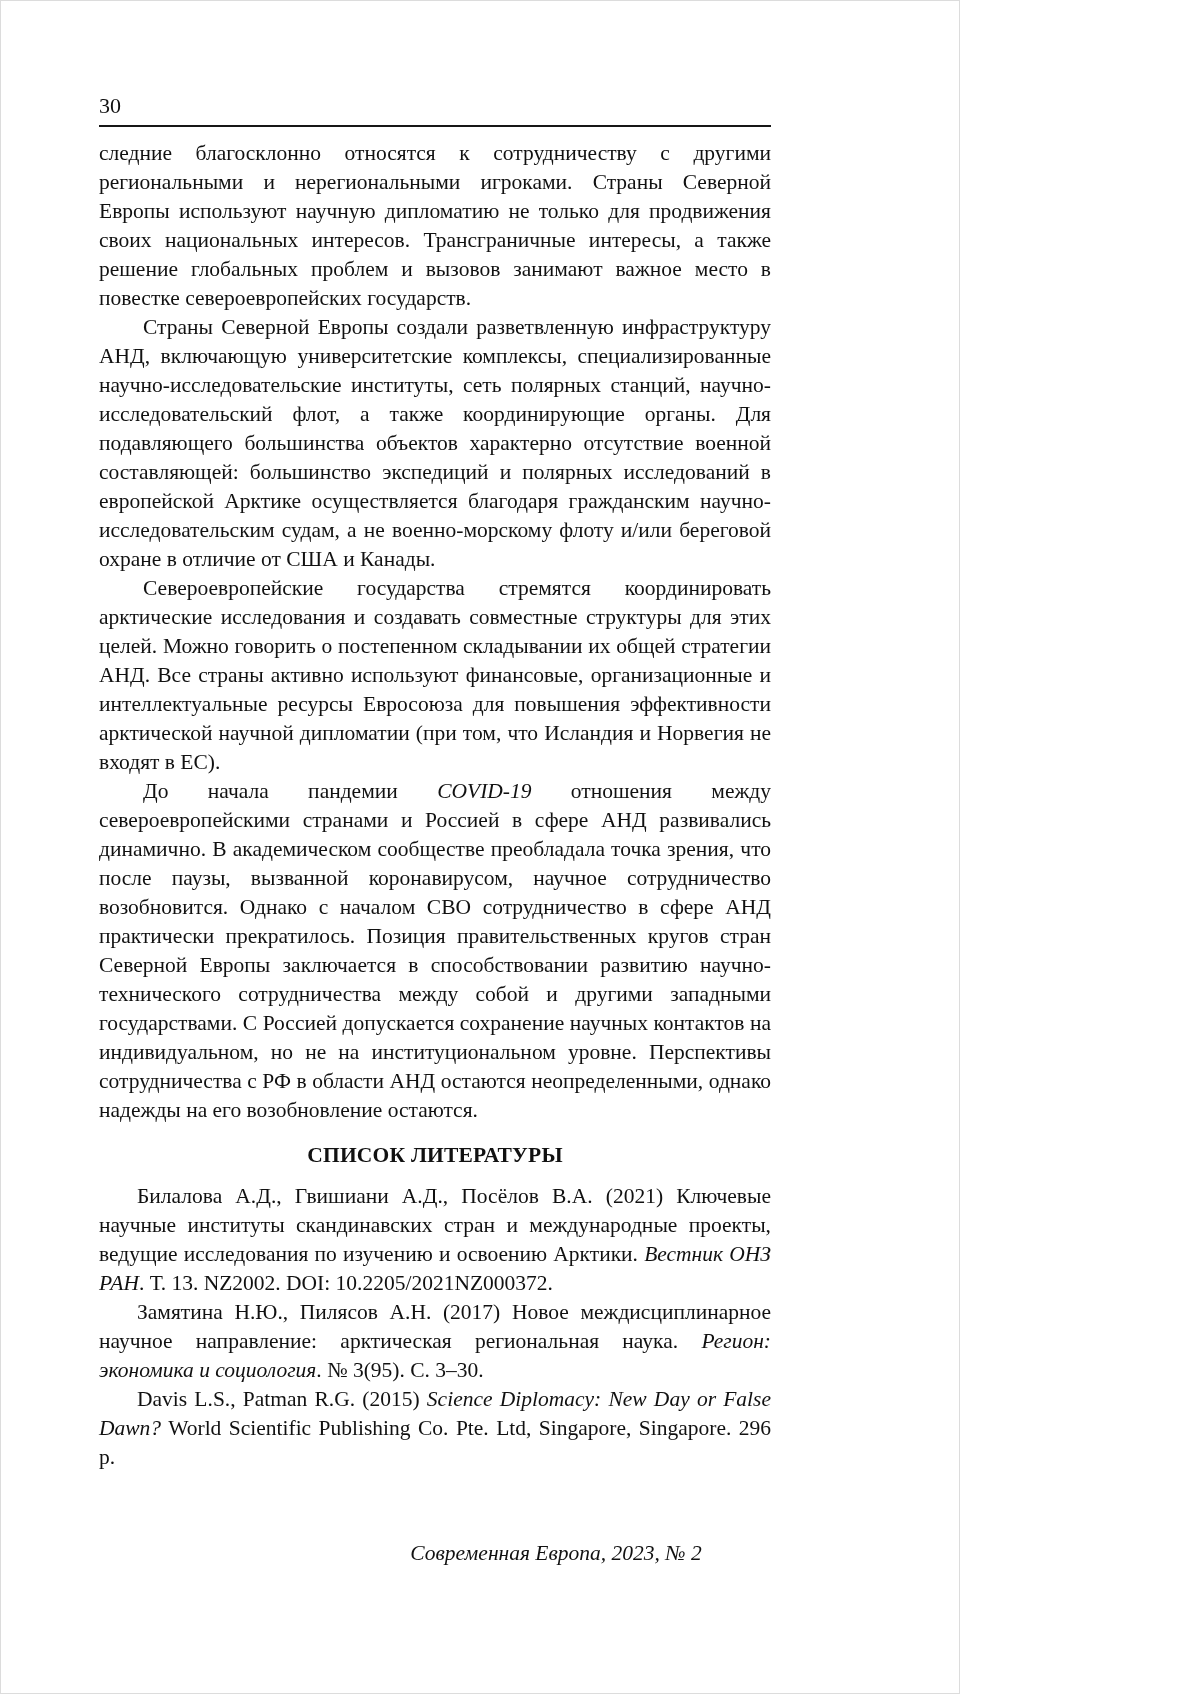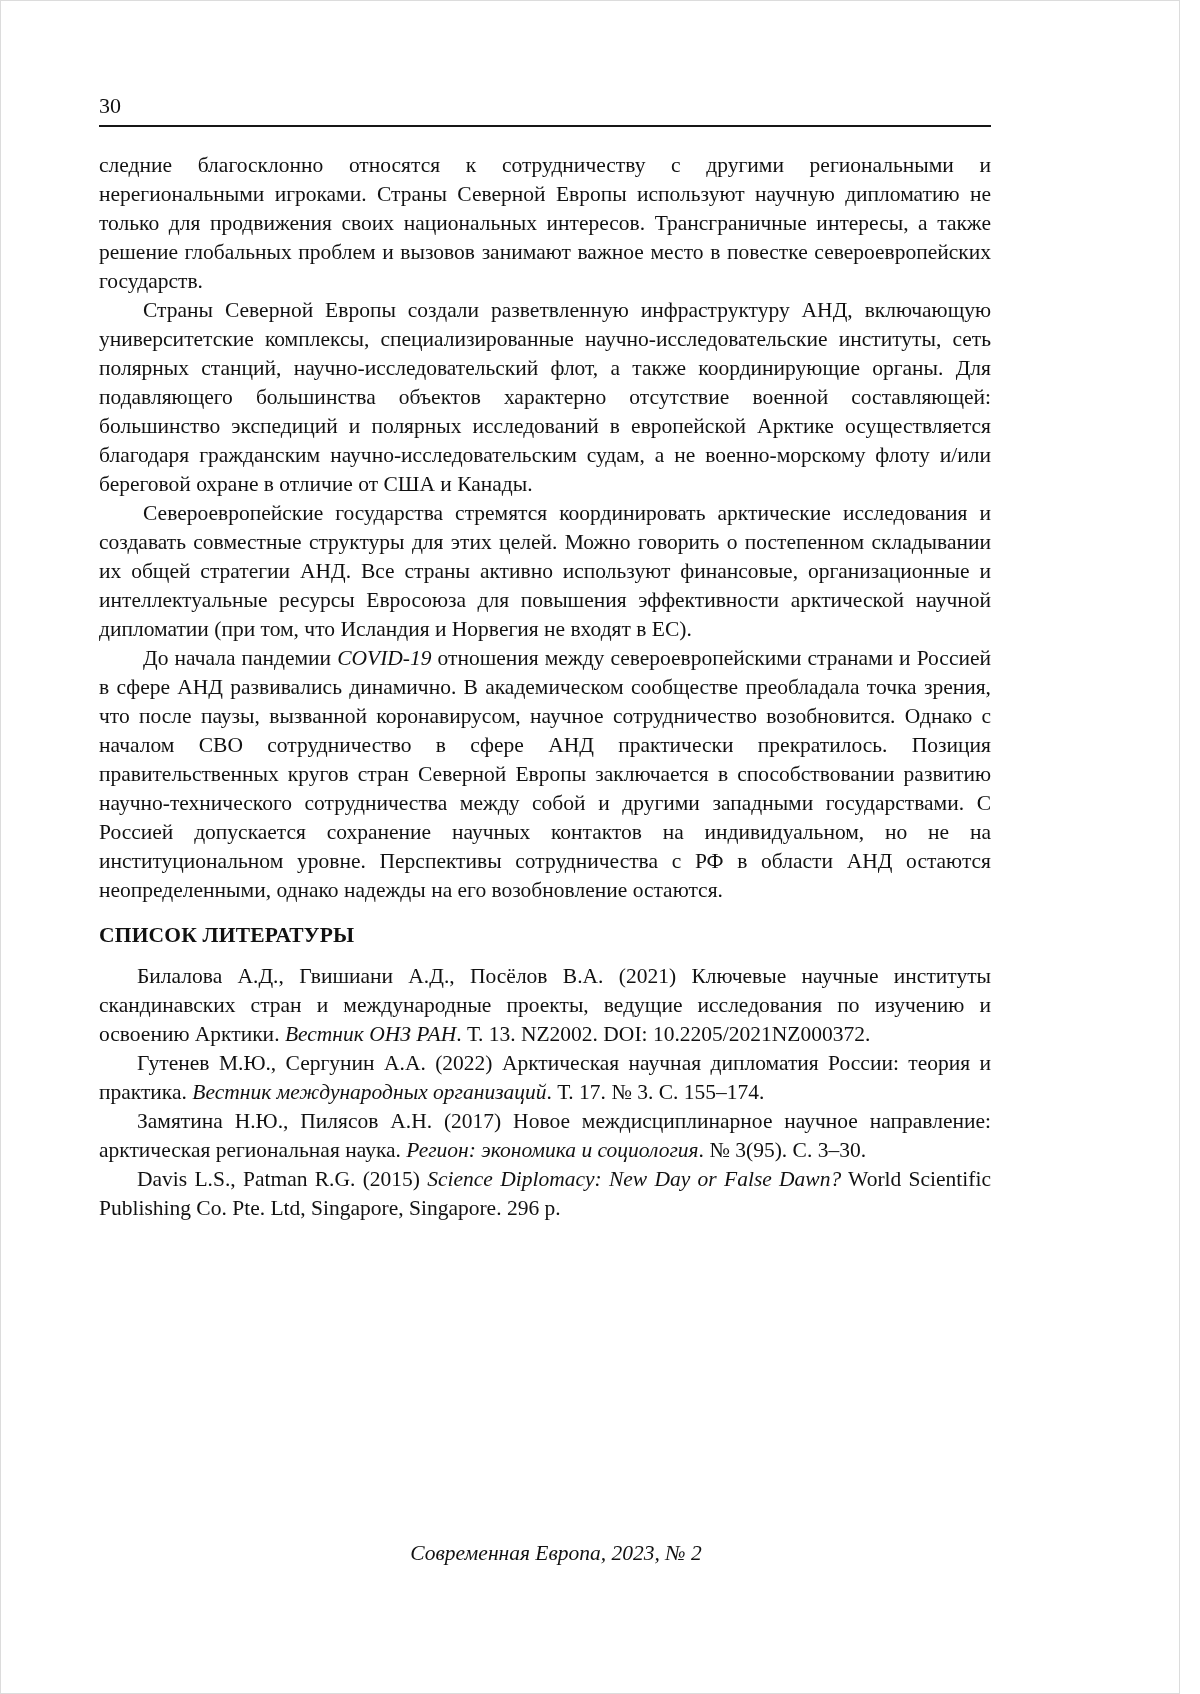--- a/index.html
+++ b/index.html
@@ -2,21 +2,21 @@
 <html lang="ru"><head>
 <meta charset="utf-8">
 <style>
   html, body {
     margin: 0;
     padding: 0;
     background: #ffffff;
   }
   .page {
     position: relative;
-    width: 1180px;
+    width: 960px;
     height: 1694px;
     box-sizing: border-box;
     background: #ffffff;
     border: 1px solid #dcdcdc;
     padding: 92px 188px 0 98px;
     font-family: "Liberation Serif", "DejaVu Serif", serif;
     color: #111111;
     overflow: hidden;
   }
   .running-header {
@@ -28,40 +28,40 @@
     padding-bottom: 6px;
     border-bottom: 2px solid #161616;
   }
   .page-number {
     font-style: normal;
   }
   .running-authors {
     font-style: italic;
   }
   .article-body {
-    margin-top: 24px;
+    margin-top: 12px;
   }
   .body-paragraph, .reference-item {
     margin: 0;
     font-size: 21.5px;
     line-height: 29px;
     text-align: justify;
   }
   .body-paragraph {
     text-indent: 44px;
   }
   .body-paragraph.no-indent {
     text-indent: 0;
   }
   .refs-heading {
     margin: 16px 0 12px 0;
     font-size: 21.5px;
     line-height: 29px;
     font-weight: bold;
-    text-align: left;
+    text-align: center;
     letter-spacing: 0.2px;
   }
   .reference-item {
     text-indent: 38px;
   }
   .page-footer {
     position: absolute;
     top: 1538px;
     left: 98px;
     width: 914px;
@@ -86,21 +86,20 @@
         <p class="body-paragraph no-indent"><span>следние благосклонно относятся к сотрудничеству с другими региональными и нерегиональными игроками. Страны Северной Европы используют научную дипломатию не только для продвижения своих национальных интересов. Трансграничные интересы, а также решение глобальных проблем и вызовов занимают важное место в повестке североевропейских государств.</span></p>
         <p class="body-paragraph"><span>Страны Северной Европы создали разветвленную инфраструктуру АНД, включающую университетские комплексы, специализированные научно-исследовательские институты, сеть полярных станций, научно-исследовательский флот, а также координирующие органы. Для подавляющего большинства объектов характерно отсутствие военной составляющей: большинство экспедиций и полярных исследований в европейской Арктике осуществляется благодаря гражданским научно-исследовательским судам, а не военно-морскому флоту и/или береговой охране в отличие от США и Канады.</span></p>
         <p class="body-paragraph"><span>Североевропейские государства стремятся координировать арктические исследования и создавать совместные структуры для этих целей. Можно говорить о постепенном складывании их общей стратегии АНД. Все страны активно используют финансовые, организационные и интеллектуальные ресурсы Евросоюза для повышения эффективности арктической научной дипломатии (при том, что Исландия и Норвегия не входят в ЕС).</span></p>
         <p class="body-paragraph"><span>До начала пандемии </span><i>COVID-19</i><span> отношения между североевропейскими странами и Россией в сфере АНД развивались динамично. В академическом сообществе преобладала точка зрения, что после паузы, вызванной коронавирусом, научное сотрудничество возобновится. Однако с началом СВО сотрудничество в сфере АНД практически прекратилось. Позиция правительственных кругов стран Северной Европы заключается в способствовании развитию научно-технического сотрудничества между собой и другими западными государствами. С Россией допускается сохранение научных контактов на индивидуальном, но не на институциональном уровне. Перспективы сотрудничества с РФ в области АНД остаются неопределенными, однако надежды на его возобновление остаются.</span></p>
       </div>
 
     <h2 class="refs-heading">СПИСОК ЛИТЕРАТУРЫ</h2>
 
     <div id="references">
         <p class="reference-item"><span>Билалова А.Д., Гвишиани А.Д., Посёлов В.А. (2021) Ключевые научные институты скандинавских стран и международные проекты, ведущие исследования по изучению и освоению Арктики. </span><i>Вестник ОНЗ РАН</i><span>. Т. 13. NZ2002. DOI: 10.2205/2021NZ000372.</span></p>
-        <p class="reference-item"><span>Гутенев М.Ю., Сергунин А.А. (2022) Арктическая научная дипломатия России: теория и практика. </span><i>Вестник международных организаций</i><span>. Т. 17. № 3. С. 155–174.</span></p>
         <p class="reference-item"><span>Замятина Н.Ю., Пилясов А.Н. (2017) Новое междисциплинарное научное направление: арктическая региональная наука. </span><i>Регион: экономика и социология</i><span>. № 3(95). С. 3–30.</span></p>
         <p class="reference-item"><span>Davis L.S., Patman R.G. (2015) </span><i>Science Diplomacy: New Day or False Dawn?</i><span> World Scientific Publishing Co. Pte. Ltd, Singapore, Singapore. 296 p.</span></p>
       </div>
   </main>
 
   <footer class="page-footer">
     <span>Современная Европа, 2023, № 2</span>
   </footer>
 
 </div>

